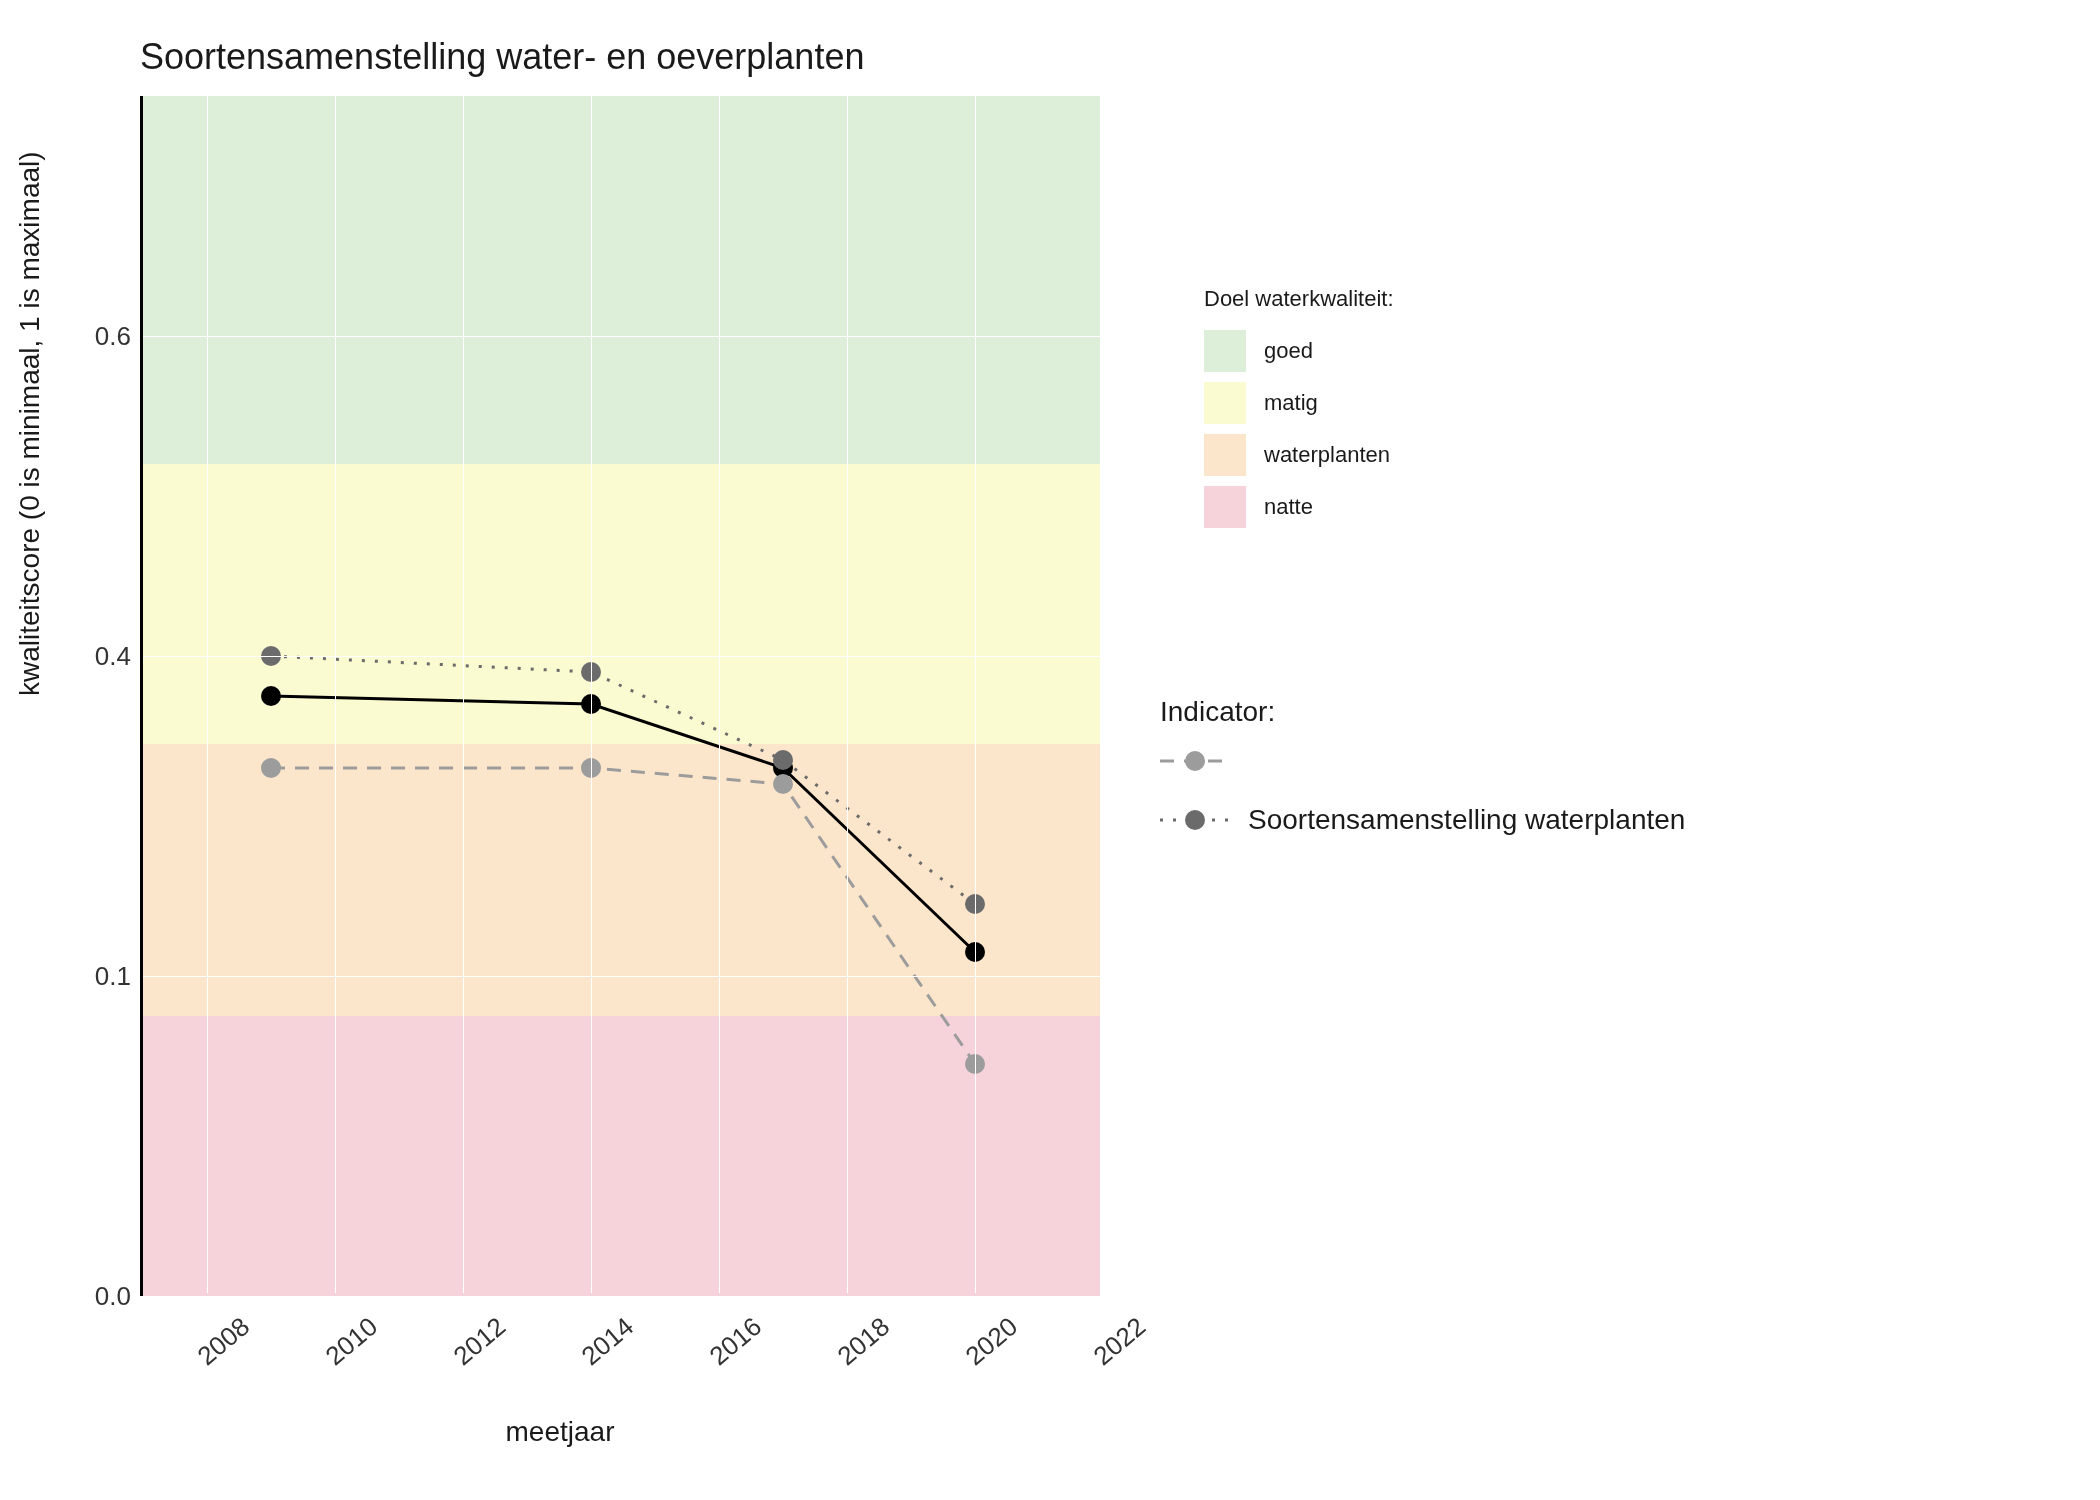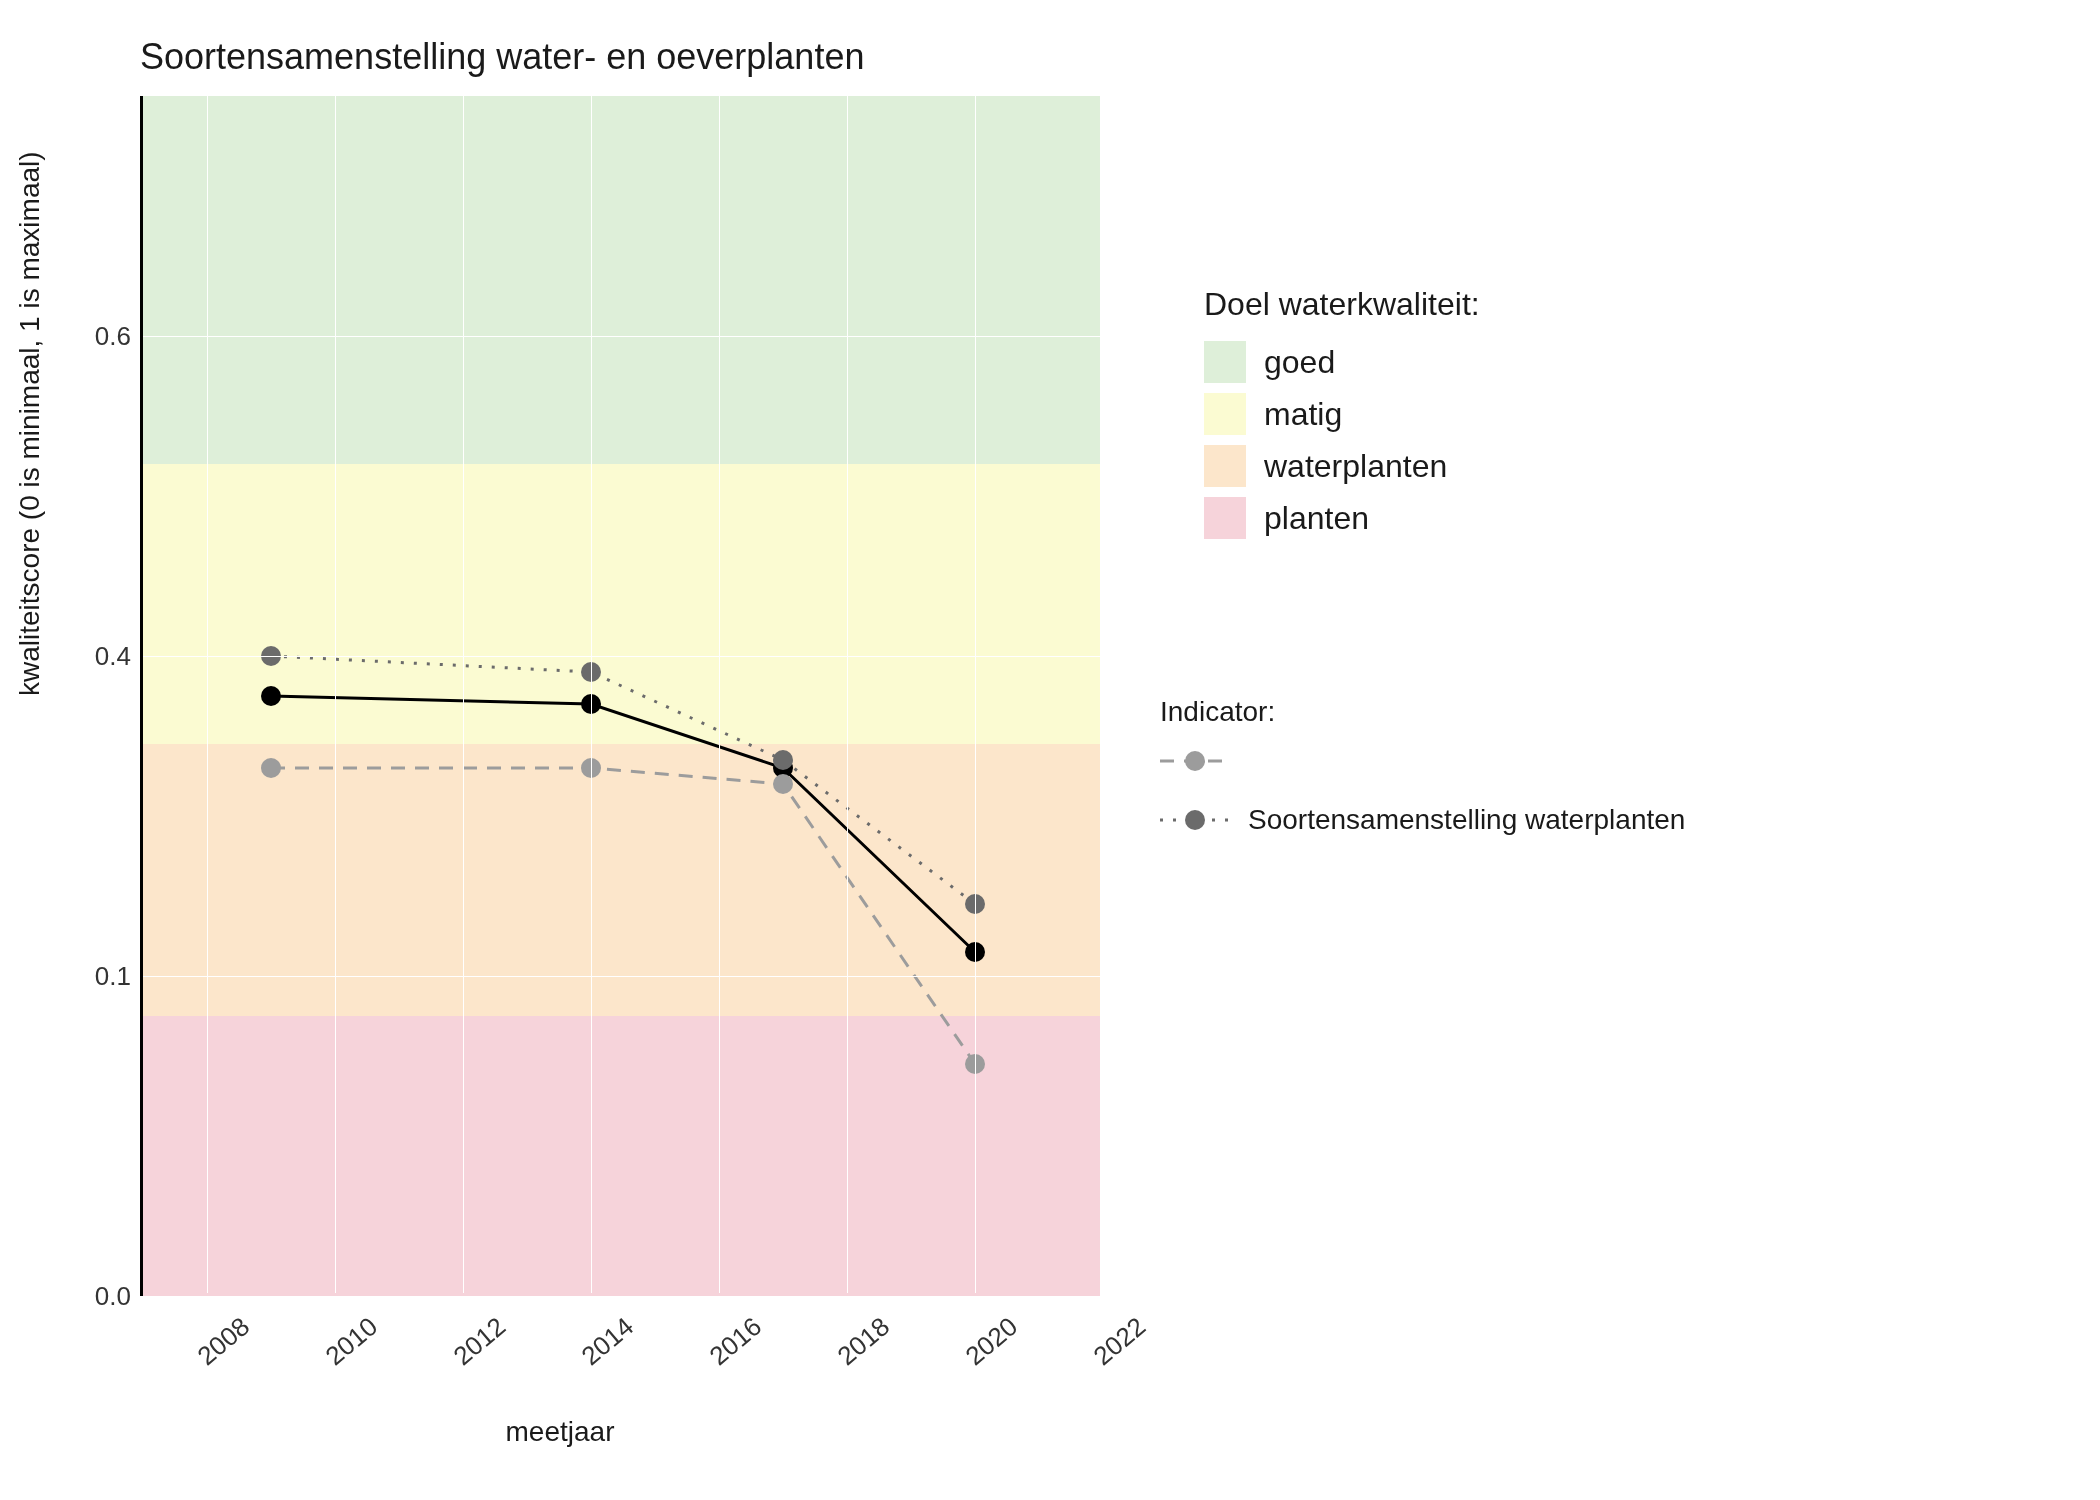--- a/index.html
+++ b/index.html
@@ -86,21 +86,21 @@
     left: 560px;
     top: 1400px;
     transform: translateX(-50%);
     font-size: 28px;
     color: #1a1a1a;
   }
   .legend {
     position: absolute;
     left: 1160px;
     top: 270px;
-    font-size: 32px;
+    font-size: 22px;
     color: #1a1a1a;
     padding-left: 44px;
   }
   .legend-title {
     margin-bottom: 18px;
   }
   .legend-row {
     display: flex;
     align-items: center;
     margin-bottom: 10px;
@@ -207,21 +207,21 @@
         <div class="legend-row">
           <div class="swatch" style="background: rgb(251, 251, 210);"></div>
           <span>matig</span>
         </div>
         <div class="legend-row">
           <div class="swatch" style="background: rgb(252, 230, 203);"></div>
           <span>waterplanten</span>
         </div>
         <div class="legend-row">
           <div class="swatch" style="background: rgb(246, 211, 218);"></div>
-          <span>planten</span>
+          <span>natte</span>
         </div>
       </div>
   </div>
 
   <div class="legend2">
     <div class="legend-title">Indicator:</div>
     <div id="indicator-legend-rows">
         <div class="legend2-row">
           <div class="legend-line-sample"><svg width="70" height="30">
               <line x1="0" y1="15" x2="70" y2="15" stroke="#9c9c9c" stroke-width="3" stroke-dasharray="14 10"></line>

